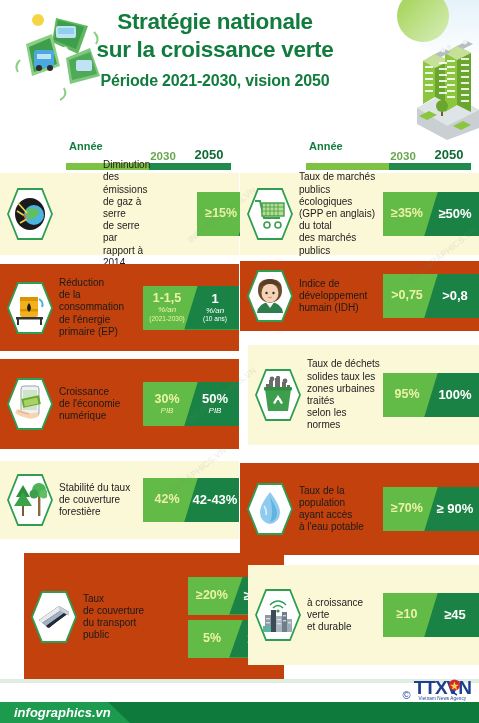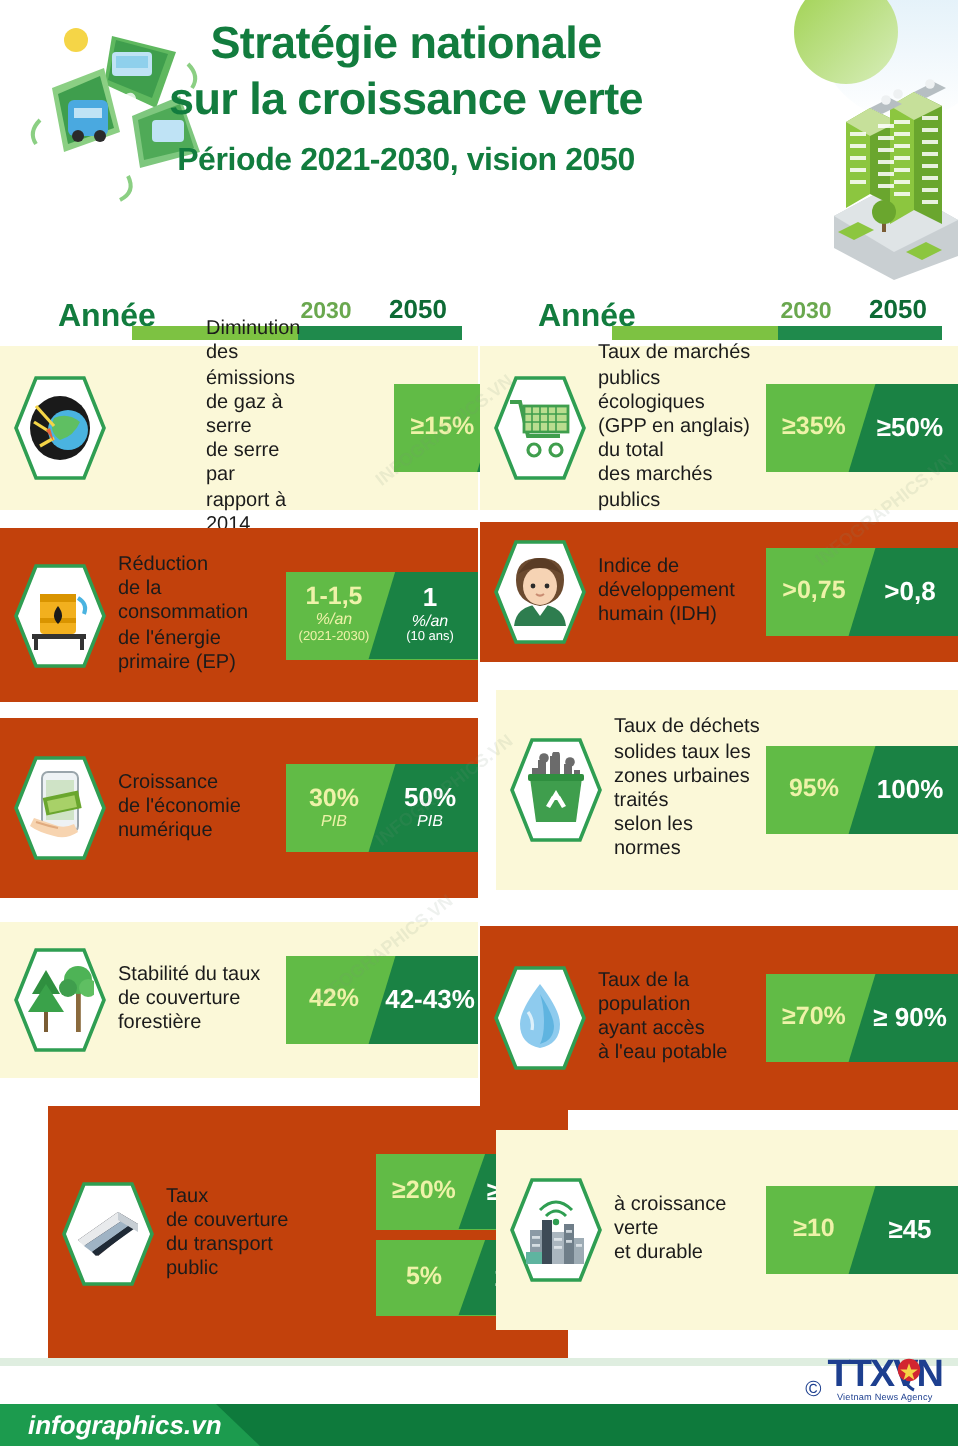--- a/index.html
+++ b/index.html
@@ -12,21 +12,21 @@
   }
 
   
   .art { position:absolute; pointer-events:none; }
 
   #recycle-art { left:4px; top:4px; width:112px; height:102px; }
   #city-art    { right:0px; top:0px; width:100px; height:140px; }
 
   
   #header {
-    position:absolute; left:0; top:8px; width:406px;
+    position:absolute; left:12px; top:8px; width:406px;
     text-align:center;
   }
   #title-line1, #title-line2 {
     color:#127c3e; font-weight:bold; font-size:22.5px;
     letter-spacing:-0.3px; line-height:28px;
     white-space:nowrap;
   }
   #subtitle {
     color:#127c3e; font-weight:bold; font-size:16px;
     margin-top:8px; letter-spacing:-0.2px;
@@ -39,22 +39,23 @@
   }
   .col { position:absolute; top:0; width:239px; height:540px; }
   #col-left  { left:0px; }
   #col-right { left:240px; }
 
   
   .year-head {
     position:relative; height:33px;
   }
   .year-label {
-    position:absolute; font-size:16px; font-weight:bold; color:#127c3e;
-    bottom:5px;
+    position:absolute; font-size:11px; font-weight:bold; color:#127c3e;
+    bottom:21px;
+    margin-left:40px;
   }
   .year-bar {
     position:absolute; bottom:3px; height:7px;
     display:flex;
   }
   .year-bar .yb-a { flex:1; background:#7dc242; }
   .year-bar .yb-b { flex:1; background:#1f8a4c; }
   .year-tick {
     position:absolute; bottom:11px; font-size:11.5px; font-weight:bold;
     text-align:center;

